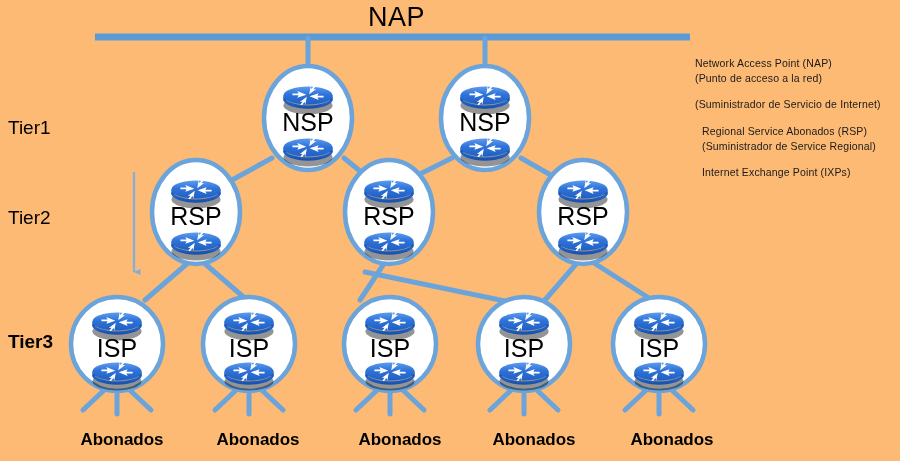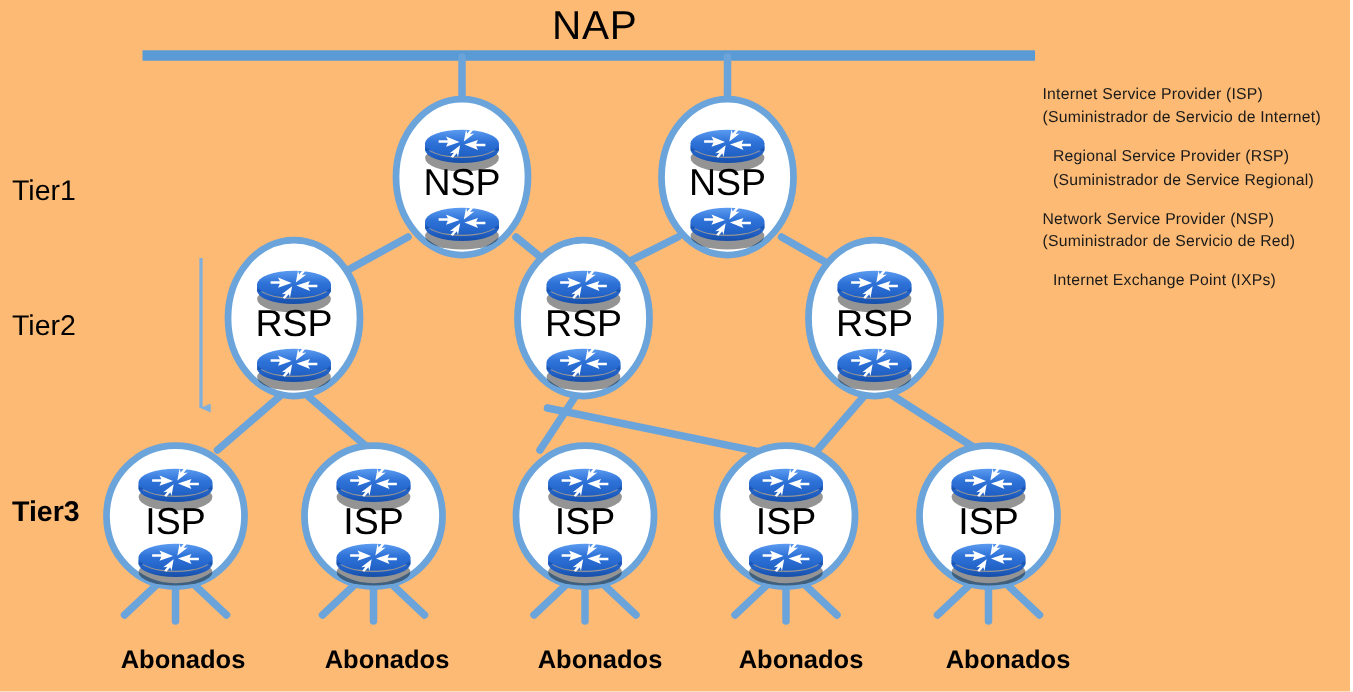--- a/index.html
+++ b/index.html
@@ -224,29 +224,28 @@
   <div class="lbl node-label" style="left:659px; top:336px;">ISP</div>
 
   <div class="lbl abonado-label" style="left:122px; top:431px;">Abonados</div>
   <div class="lbl abonado-label" style="left:258px; top:431px;">Abonados</div>
   <div class="lbl abonado-label" style="left:400px; top:431px;">Abonados</div>
   <div class="lbl abonado-label" style="left:534px; top:431px;">Abonados</div>
   <div class="lbl abonado-label" style="left:672px; top:431px;">Abonados</div>
 
   <div class="legend">
     <div class="legend-entry">
-      <div class="legend-line">Internet Service Provider (ISP)</div>
+      <div class="legend-line">Network  Access Point (NAP)</div>
+      <div class="legend-line">(Punto de acceso a la red)</div>
+    </div>
+    <div class="legend-entry">
       <div class="legend-line">(Suministrador de Servicio de Internet)</div>
     </div>
     <div class="legend-entry indented">
-      <div class="legend-line">Regional Service Provider (RSP)</div>
+      <div class="legend-line">Regional Service Abonados (RSP)</div>
       <div class="legend-line">(Suministrador de Service Regional)</div>
-    </div>
-    <div class="legend-entry">
-      <div class="legend-line">Network  Service Provider (NSP)</div>
-      <div class="legend-line">(Suministrador de Servicio de Red)</div>
     </div>
     <div class="legend-entry indented">
       <div class="legend-line">Internet Exchange Point (IXPs)</div>
     </div>
   </div>
 
 </div>
 
 </body></html>

